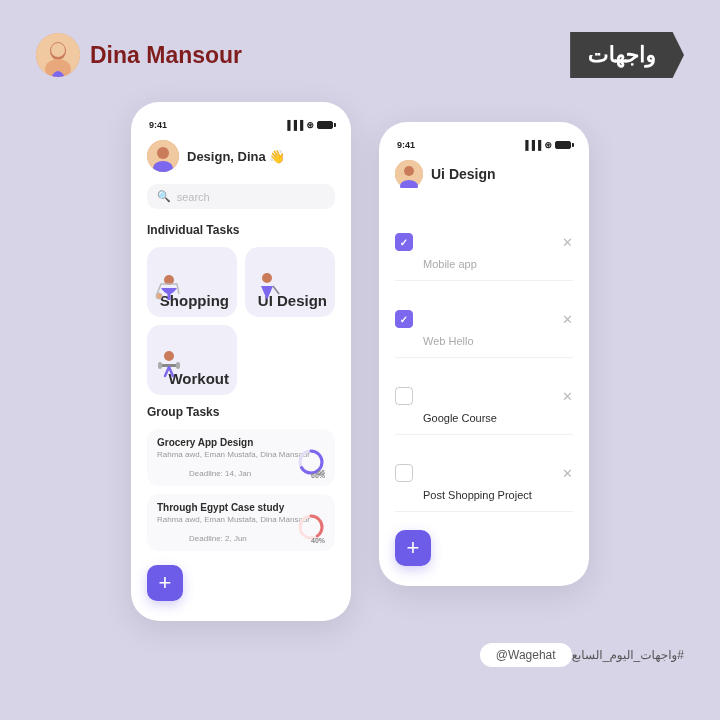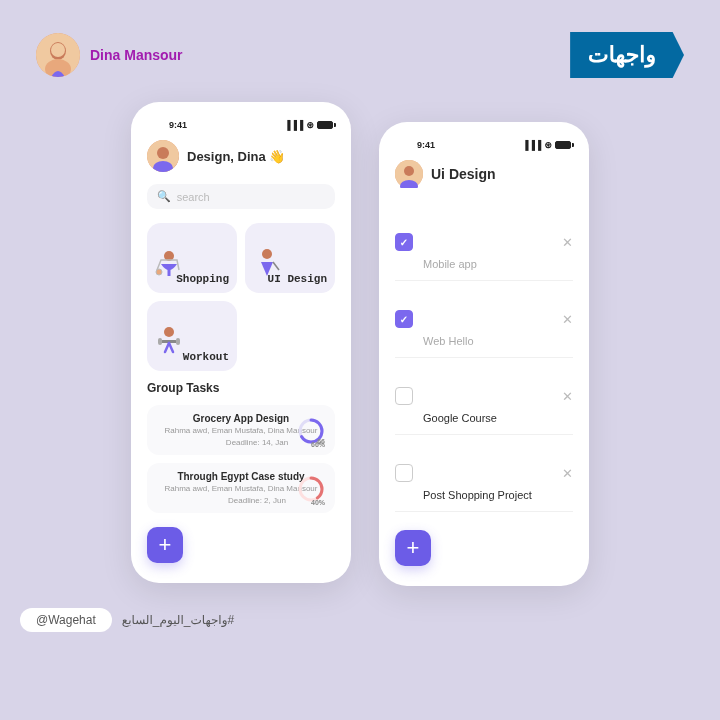--- a/index.html
+++ b/index.html
@@ -33,28 +33,28 @@
       border-radius: 50%;
       background: #e8a87c;
       overflow: hidden;
       display: flex;
       align-items: center;
       justify-content: center;
       font-size: 20px;
     }
 
     .user-name {
-      font-size: 14px;
+      font-size: 23px;
       font-weight: 600;
-      color: #a21caf;
+      color: #7f1d1d;
     }
 
     
     .logo {
-      background: #0369a1;
+      background: #404040;
       clip-path: polygon(0 0, 90% 0, 100% 50%, 90% 100%, 0 100%);
       padding: 10px 28px 10px 18px;
       color: white;
       font-size: 22px;
       font-weight: 700;
       direction: rtl;
       letter-spacing: 1px;
     }
 
     
@@ -90,21 +90,20 @@
     
     .status-bar {
       display: flex;
       justify-content: space-between;
       align-items: flex-end;
       font-size: 9px;
       font-weight: 700;
       color: #222;
       margin-bottom: 10px;
       padding: 0 2px;
-      margin-left: 20px;
     }
 
     .status-icons {
       display: flex;
       align-items: center;
       gap: 3px;
       font-size: 9px;
     }
 
     .battery-icon {
@@ -196,26 +195,25 @@
       padding: 10px 8px 8px 8px;
       display: flex;
       flex-direction: column;
       align-items: flex-end;
       min-height: 70px;
       position: relative;
       overflow: hidden;
     }
 
     .task-card-label {
-      font-size: 11px;
+      font-size: 15px;
       font-weight: 600;
       color: #2c2c2c;
       align-self: flex-end;
       margin-top: auto;
-      font-family: Liberation Mono, monospace;
     }
 
     .task-card-illustration {
       position: absolute;
       left: 4px;
       bottom: 4px;
       font-size: 28px;
     }
 
     .task-card-single {
@@ -223,39 +221,38 @@
       grid-row: 2;
     }
 
     
     .group-task-item {
       background: #f9f9fb;
       border-radius: 12px;
       padding: 8px 10px;
       margin-bottom: 8px;
       position: relative;
-      text-align: center;
     }
 
     .group-task-title {
       font-size: 10px;
       font-weight: 700;
       color: #2c2c2c;
       margin-bottom: 2px;
     }
 
     .group-task-members {
       font-size: 8px;
       color: #999;
     }
 
     .group-task-deadline {
       font-size: 8px;
       color: #999;
-      margin-top: 3px;
+      margin-top: 10px;
       padding-left: 32px;
     }
 
     .group-task-progress {
       position: absolute;
       right: 10px;
       bottom: 10px;
       width: 28px;
       height: 28px;
     }
@@ -360,25 +357,24 @@
 
     .close-btn {
       color: #bbb;
       font-size: 13px;
       cursor: pointer;
     }
 
     
     .bottom-bar {
       display: flex;
-      justify-content: flex-start;
-      align-items: center;
-      padding: 16px 36px 8px 20px;
+      justify-content: flex-end;
+      align-items: center;
+      padding: 16px 36px 8px 36px;
       margin-top: 6px;
-      gap: 10px;
     }
 
     .wagehat-tag {
       background: white;
       border-radius: 20px;
       padding: 5px 16px;
       font-size: 12px;
       color: #555;
       font-weight: 500;
     }
@@ -448,20 +444,21 @@
         </svg>
       </div>
       <span class="greeting-text">Design, Dina 👋</span>
     </div>
 
     <div class="search-bar">
       <span class="search-icon-svg">🔍</span>
       <span class="search-placeholder">search</span>
     </div>
 
+    <div class="section-title">Individual Tasks</div>
 
     <div class="task-cards">
 
       <div class="task-card">
         <span class="task-card-illustration">
           <svg width="36" height="36" viewBox="0 0 36 36">
             <circle cx="18" cy="10" r="5" fill="#c97b5a"></circle>
             <path d="M10 18 Q18 30 26 18" fill="#7b68ee"></path>
             <line x1="18" y1="18" x2="18" y2="30" stroke="#7b68ee" stroke-width="3"></line>
             <circle cx="8" cy="26" r="3" fill="#e8a87c" stroke="#bbb" stroke-width="1"></circle>

